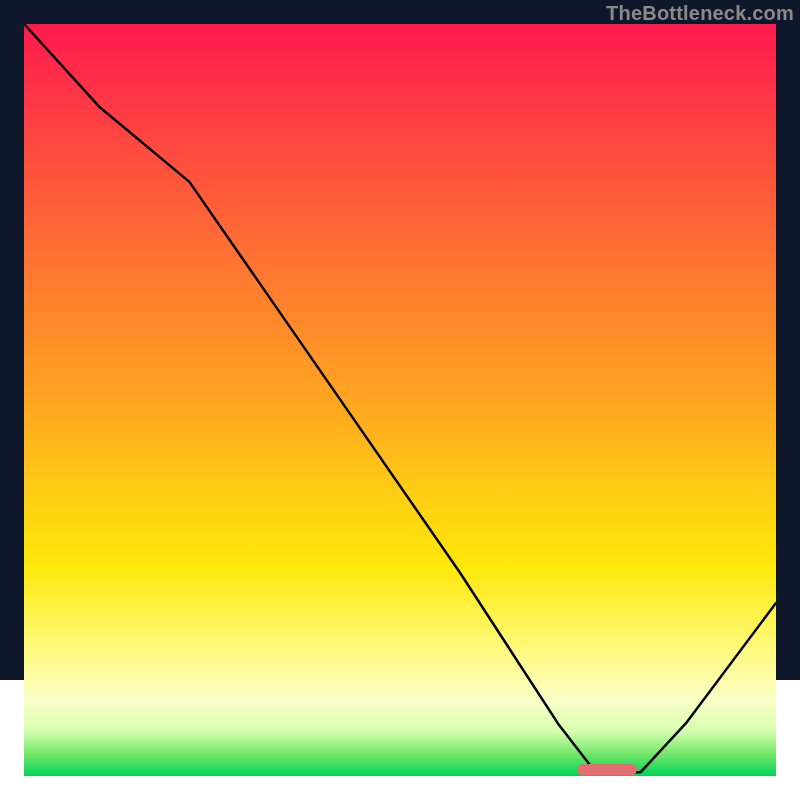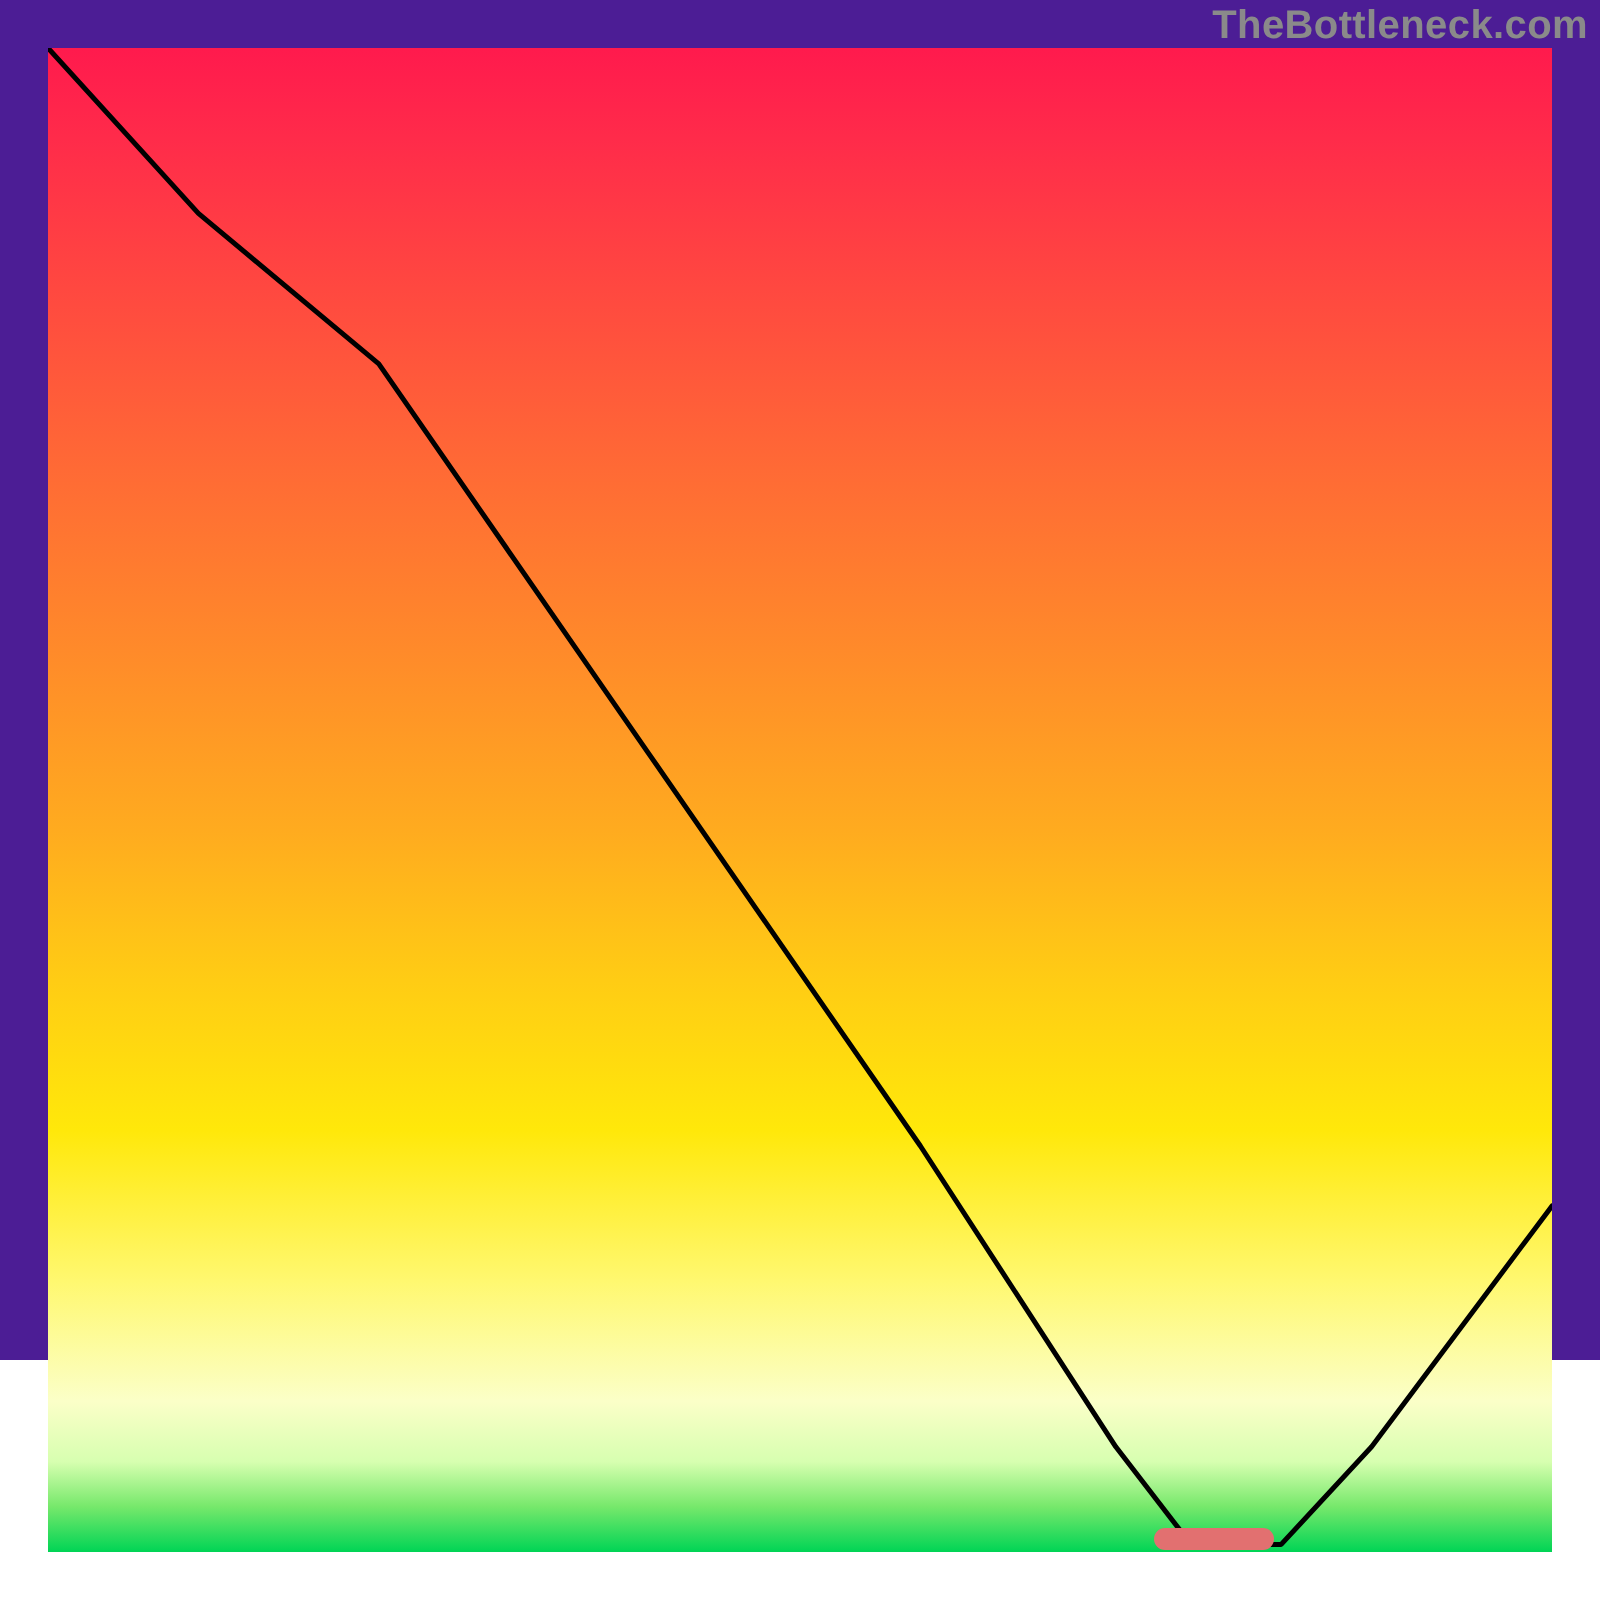--- a/index.html
+++ b/index.html
@@ -7,21 +7,21 @@
     padding: 0;
     width: 800px;
     height: 800px;
     background: #ffffff;
     font-family: Arial, Helvetica, sans-serif;
   }
   .frame {
     position: relative;
     width: 800px;
     height: 680px;
-    background: #4c1d95;
+    background: #0f172a;
     text-decoration: underline;
   }
   .plot-area {
     position: absolute;
     left: 24px;
     top: 24px;
     width: 752px;
     height: 752px;
     overflow: hidden;
   }

